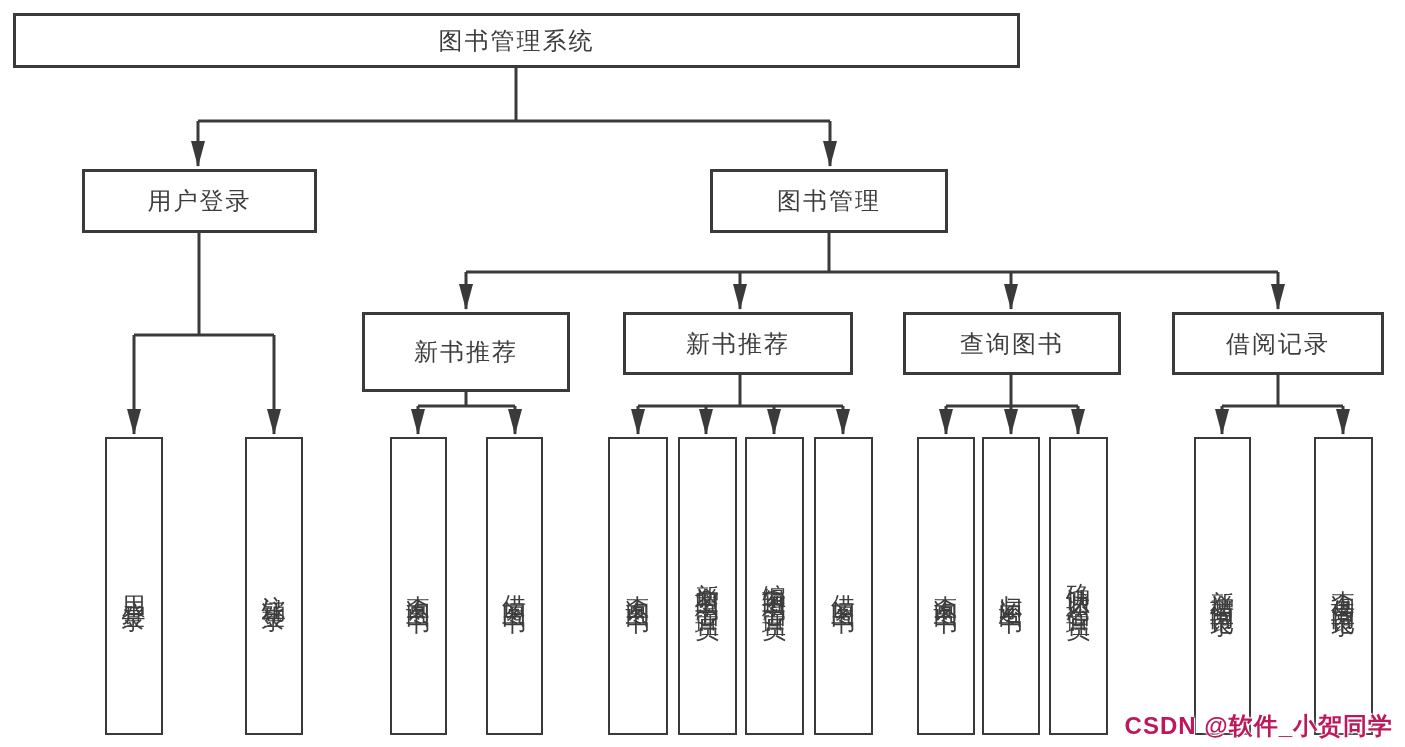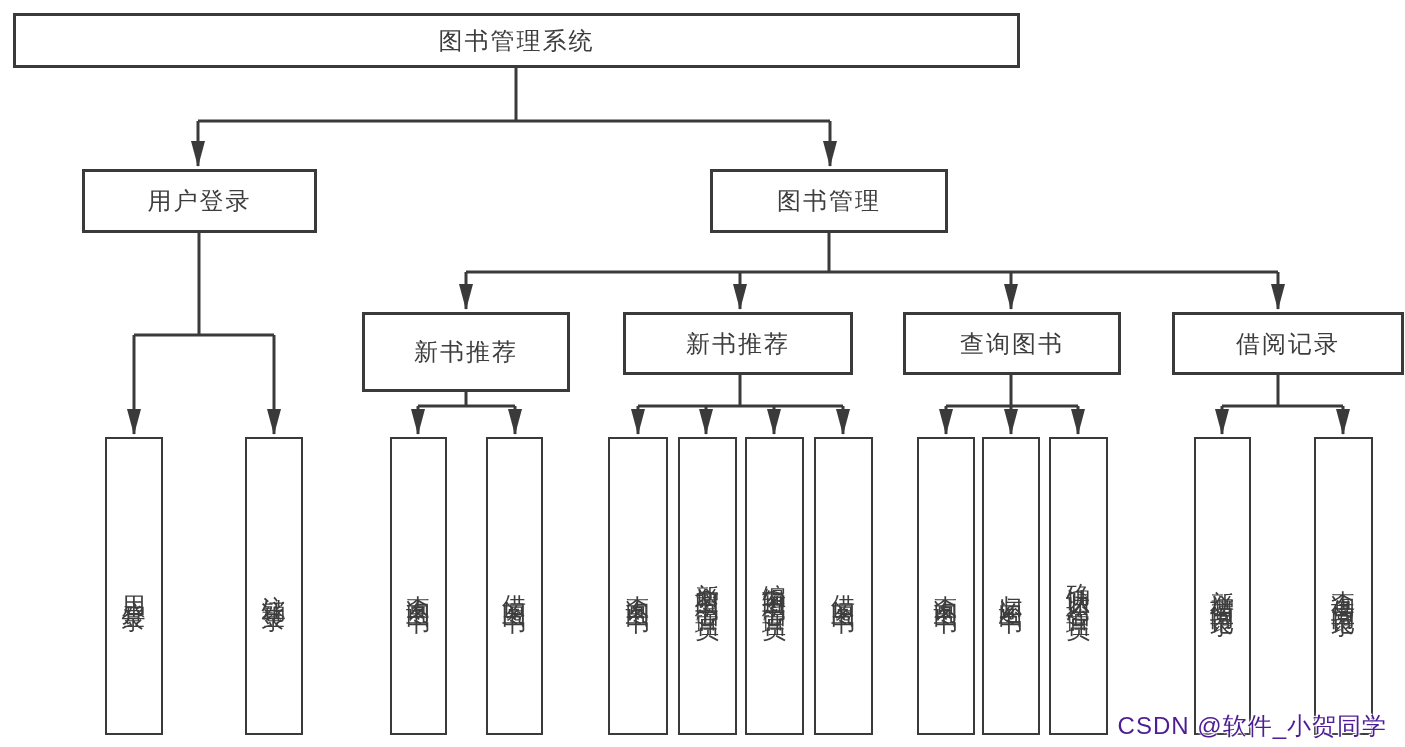--- a/index.html
+++ b/index.html
@@ -43,27 +43,28 @@
   .box.v span {
     writing-mode: vertical-rl;
     text-orientation: mixed;
     font-size: 24px;
     letter-spacing: 5px;
     line-height: 1.05;
     white-space: nowrap;
   }
   .watermark {
     position: absolute;
-    right: 18px;
+    right: 12px;
     bottom: 5px;
     font-size: 24px;
     letter-spacing: 1px;
-    color: #4c1d95;
+    color: #be185d;
     text-shadow: 0 0 2px #ffffff, 0 0 4px #ffffff, 1px 1px 0 #ffffff, -1px -1px 0 #ffffff;
     white-space: nowrap;
+    font-weight: bold;
   }
 </style>
 </head>
 <body>
 
 <div class="canvas">
 
   <svg class="wires" width="1405" height="747" viewBox="0 0 1405 747" xmlns="http://www.w3.org/2000/svg">
     <defs>
       <marker id="ah" viewBox="0 0 26 16" refX="25" refY="8" markerWidth="26" markerHeight="16" markerUnits="userSpaceOnUse" orient="auto">
@@ -121,21 +122,21 @@
 
   <div class="box h" style="left:362px; top:312px; width:208px; height:80px;">
     <span>新书推荐</span>
   </div>
   <div class="box h" style="left:623px; top:312px; width:230px; height:63px;">
     <span>新书推荐</span>
   </div>
   <div class="box h" style="left:903px; top:312px; width:218px; height:63px;">
     <span>查询图书</span>
   </div>
-  <div class="box h" style="left:1172px; top:312px; width:232px; height:63px;">
+  <div class="box h" style="left:1172px; top:312px; width:212px; height:63px;">
     <span>借阅记录</span>
   </div>
 
   <div class="box v" style="left:105px; top:437px; width:58px; height:298px;">
     <span>用户登录</span>
   </div>
   <div class="box v" style="left:245px; top:437px; width:58px; height:298px;">
     <span>注销登录</span>
   </div>
 

